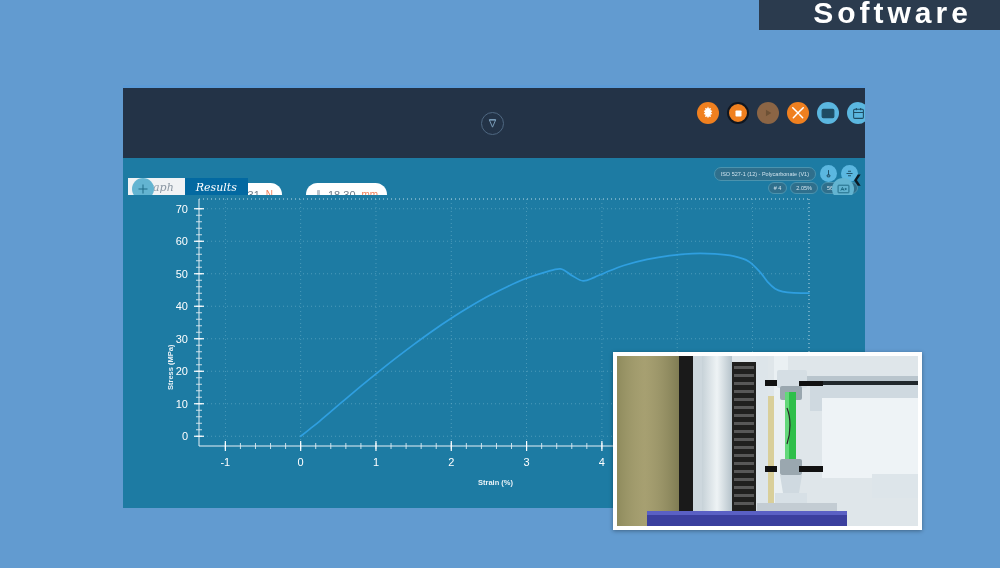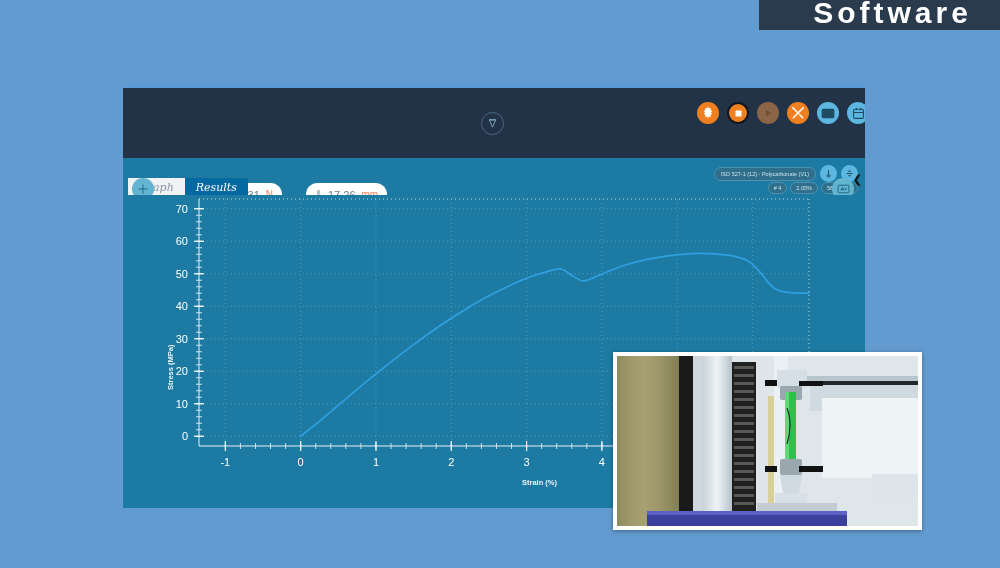--- a/index.html
+++ b/index.html
@@ -104,21 +104,21 @@
   }
   .stool.hi { background: #63b4d1; }
   .collapse {
     position: absolute; right: 3px; top: 88px; color: #0e1a24; font-size: 11px; font-weight: bold;
   }
 
   .axis-label {
     position: absolute; color: #e9f2f7; font-size: 7.5px; font-weight: bold;
   }
   .ylab { left: 43px; top: 195px; transform: rotate(-90deg); transform-origin: left top; white-space: nowrap; }
-  .xlab { left: 355px; top: 283px; margin-left: 44px; }
+  .xlab { left: 355px; top: 283px; }
 
   .photo {
     position: absolute; left: 613px; top: 352px; width: 309px; height: 178px;
     background: #ffffff; padding: 4px;
     box-shadow: 0 1px 4px rgba(0,0,0,0.35);
   }
   .photo-inner { width: 100%; height: 100%; position: relative; overflow: hidden; }
 </style>
 </head>
 <body>
@@ -159,21 +159,21 @@
         <span class="p-val">1923.31</span>
         <span class="p-unit">N</span>
       </div>
 
       <div class="pill" style="left:183px; top:95px;">
         <span class="p-ico">
           <svg width="7" height="12" viewBox="0 0 12 24" fill="#b9c3cc">
               <rect x="3" y="2" width="6" height="20" rx="1"></rect>
             </svg>
         </span>
-        <span class="p-val">17.26</span>
+        <span class="p-val">18.30</span>
         <span class="p-unit">mm</span>
       </div>
 
       <div class="pill" style="left:9px; top:124px;">
         <span class="p-sym">σ</span>
         <span class="p-val">44.15</span>
         <span class="p-unit">MPa</span>
       </div>
 
       <div class="pill" style="left:96px; top:124px;">

